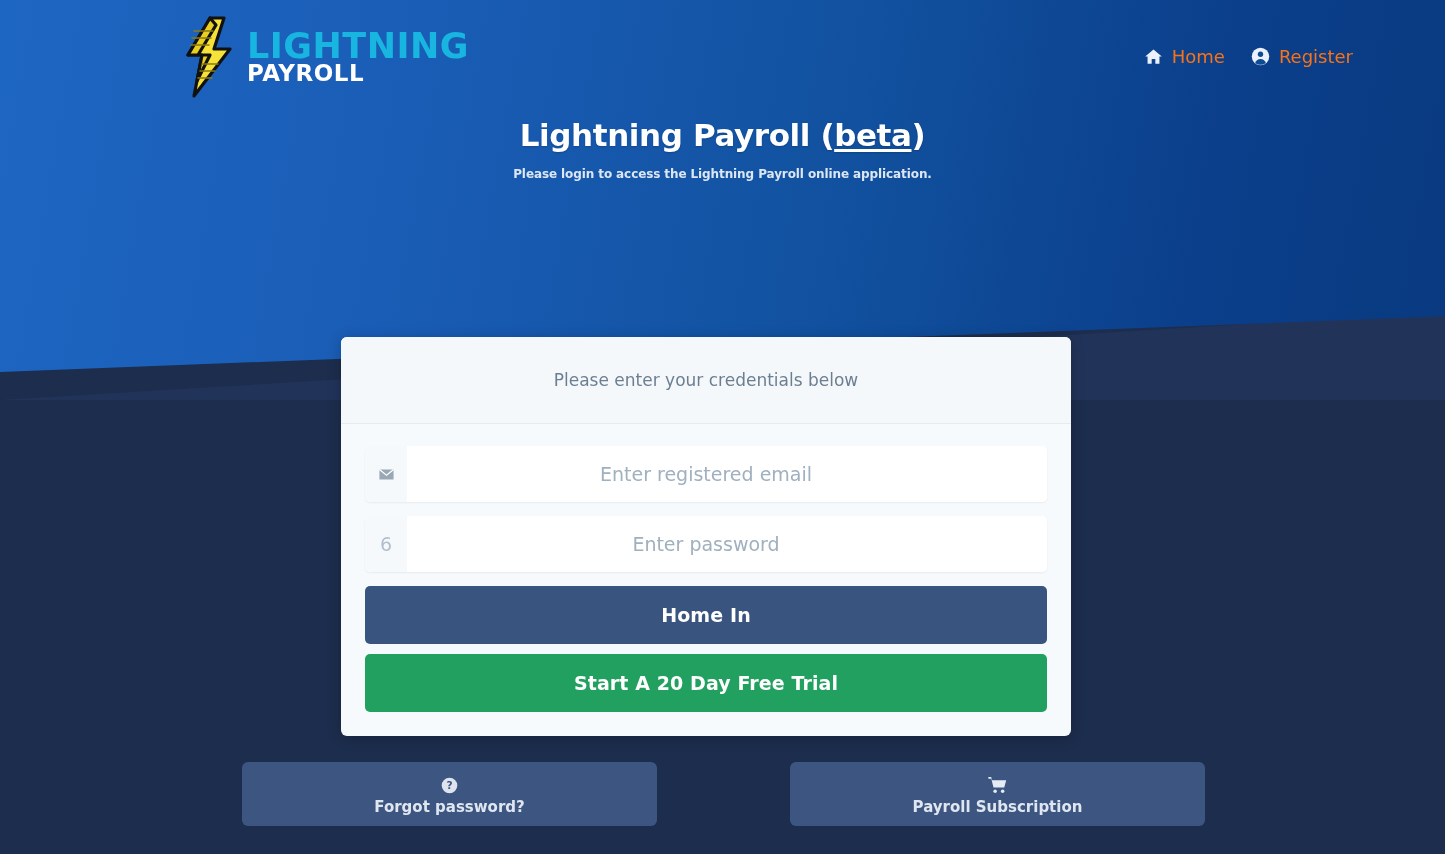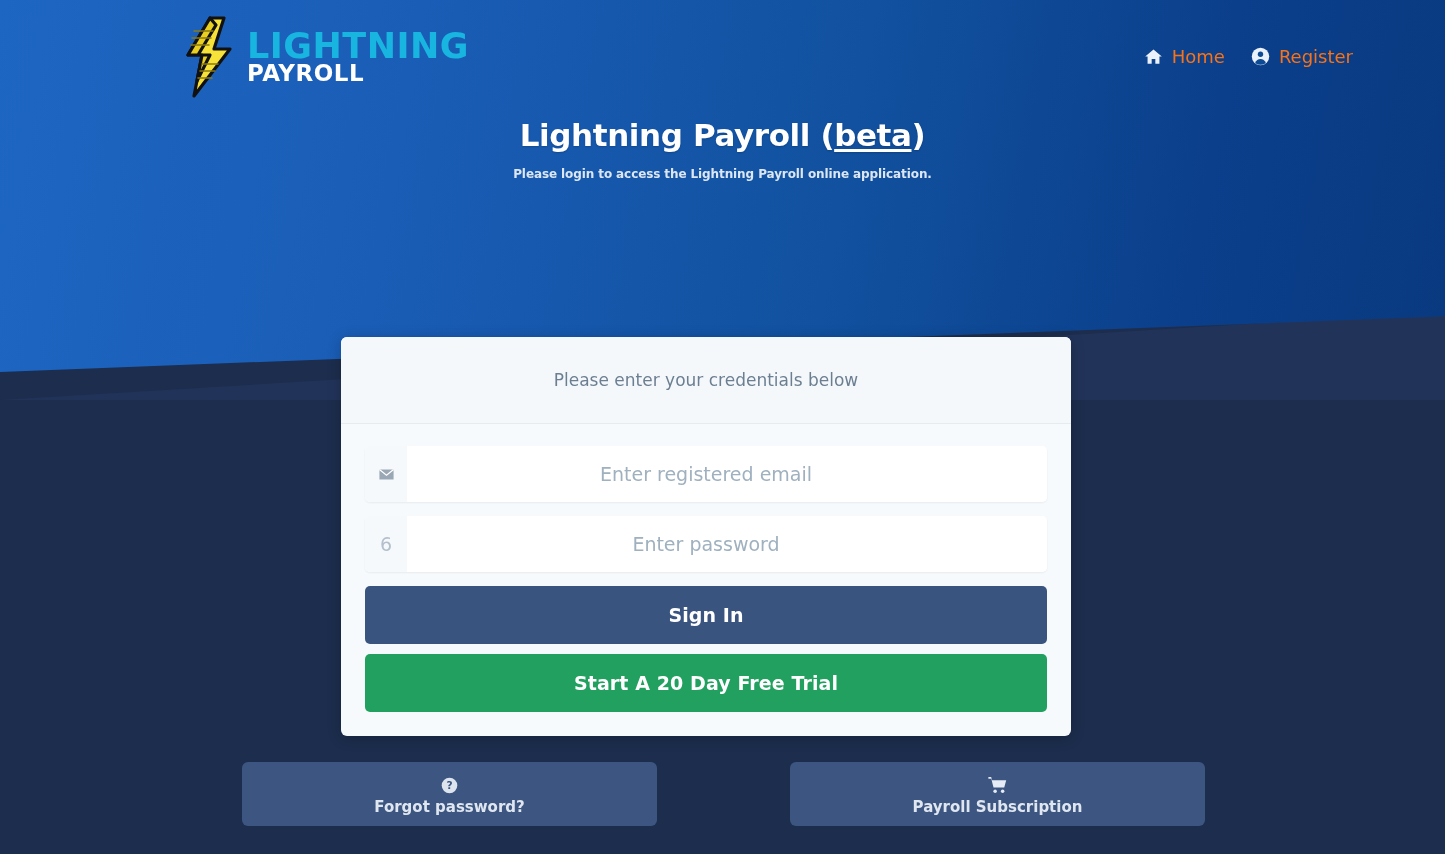--- a/index.html
+++ b/index.html
@@ -319,21 +319,21 @@
         <input class="form-input" type="email" placeholder="Enter registered email" style="">
       </div>
 
       <div class="input-group">
         <span class="input-prepend">
           <span class="lockglyph">6</span>
         </span>
         <input class="form-input" type="password" placeholder="Enter password" style="">
       </div>
 
-      <button class="btn btn-signin">Sign In</button>
+      <button class="btn btn-signin">Home In</button>
       <button class="btn btn-trial">Start A 20 Day Free Trial</button>
     </div>
   </div>
 
   <div class="bottom-actions">
 
     <button class="action-btn">
       <span class="ico">
         <svg width="17" height="17" viewBox="0 0 24 24">
           <circle cx="12" cy="12" r="11" fill="#dde4ee"></circle>

